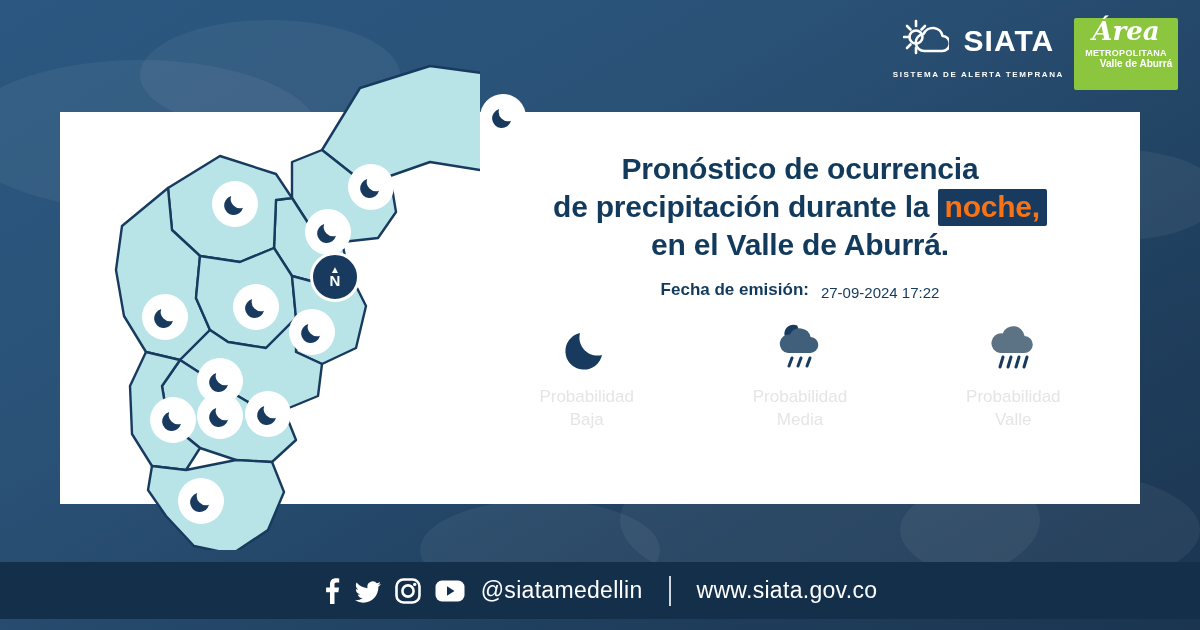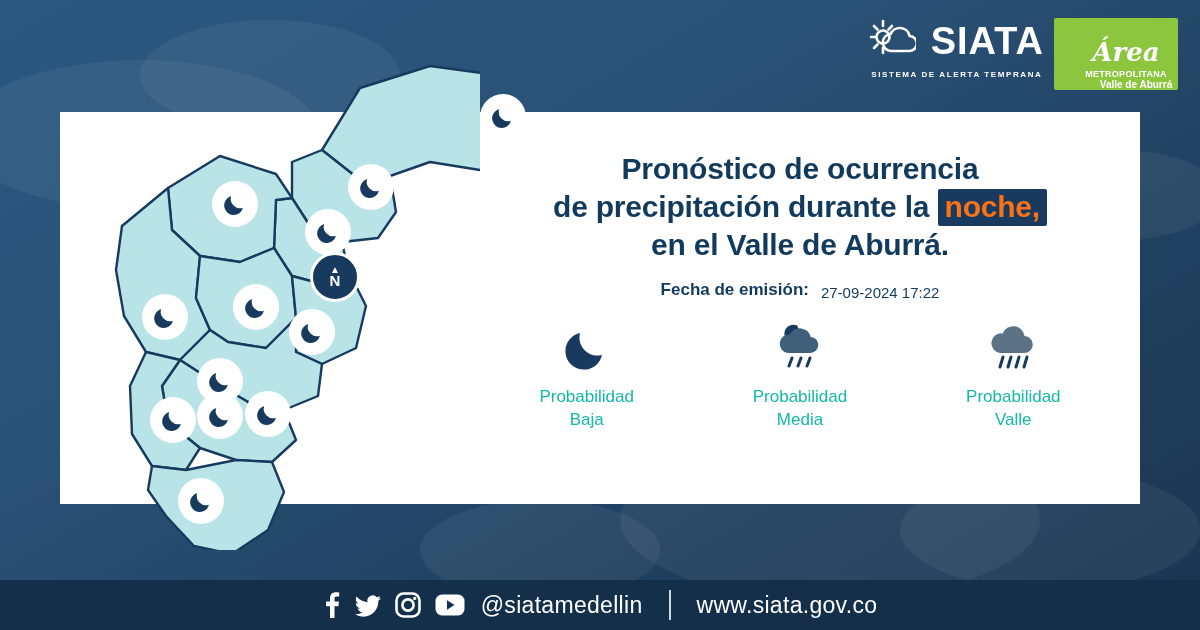--- a/index.html
+++ b/index.html
@@ -63,40 +63,40 @@
   .emission .lbl{font-weight:bold;}
   .emission .val{font-weight:normal;font-size:15px;display:inline-block;transform:translateY(3px);margin-left:12px;}
 
   
   .legend{
     position:absolute;left:480px;top:322px;width:640px;
     display:flex;justify-content:space-around;align-items:flex-start;
   }
   .leg-item{width:180px;display:flex;flex-direction:column;align-items:center;}
   .leg-ico{height:52px;display:flex;align-items:center;justify-content:center;}
-  .leg-txt{margin-top:12px;text-align:center;color:#14b8a6;font-size:17px;line-height:1.35;}
+  .leg-txt{margin-top:12px;text-align:center;color:#e5e5e5;font-size:17px;line-height:1.35;}
 
   
   .logos{position:absolute;right:22px;top:18px;display:flex;align-items:flex-start;}
   .siata-logo{display:flex;flex-direction:column;align-items:center;margin-right:10px;}
   .siata-row{display:flex;align-items:center;}
-  .siata-word{color:#ffffff;font-weight:bold;font-size:38px;letter-spacing:1px;margin-left:15px;}
+  .siata-word{color:#ffffff;font-weight:bold;font-size:30px;letter-spacing:1px;margin-left:15px;}
   .siata-sub{color:#ffffff;font-size:8px;letter-spacing:1.6px;margin-top:6px;font-weight:bold;}
   .area-logo{
     background:#8cc63f;width:104px;height:72px;border-radius:2px;
-    display:flex;flex-direction:column;align-items:center;justify-content:flex-end;
-    color:#ffffff;text-align:center;padding-left:20px;
+    display:flex;flex-direction:column;align-items:center;justify-content:flex-start;
+    color:#ffffff;text-align:center;
   }
   .area-word{font-family:"DejaVu Serif",serif;font-style:italic;font-size:26px;line-height:1;font-weight:bold;}
   .area-l1{font-size:9px;font-weight:bold;letter-spacing:0.3px;margin-top:4px;}
   .area-l2{font-size:10px;font-weight:bold;margin-left:20px;}
 
   
   .footer{
-    position:absolute;left:0;bottom:0;width:1200px;height:50px;background:#132f4a;
+    position:absolute;left:0;bottom:11px;width:1200px;height:57px;background:#132f4a;
     display:flex;align-items:center;justify-content:center;
   }
   .f-inner{display:flex;align-items:center;color:#ffffff;}
   .f-icons{display:flex;align-items:center;gap:14px;margin-right:16px;}
   .f-icons svg{display:block;}
   .f-handle{font-size:23px;letter-spacing:0.3px;}
   .f-sep{width:2px;height:30px;background:#cfd8df;margin:0 26px;}
   .f-url{font-size:23px;letter-spacing:0.3px;}
 </style>
 </head>

